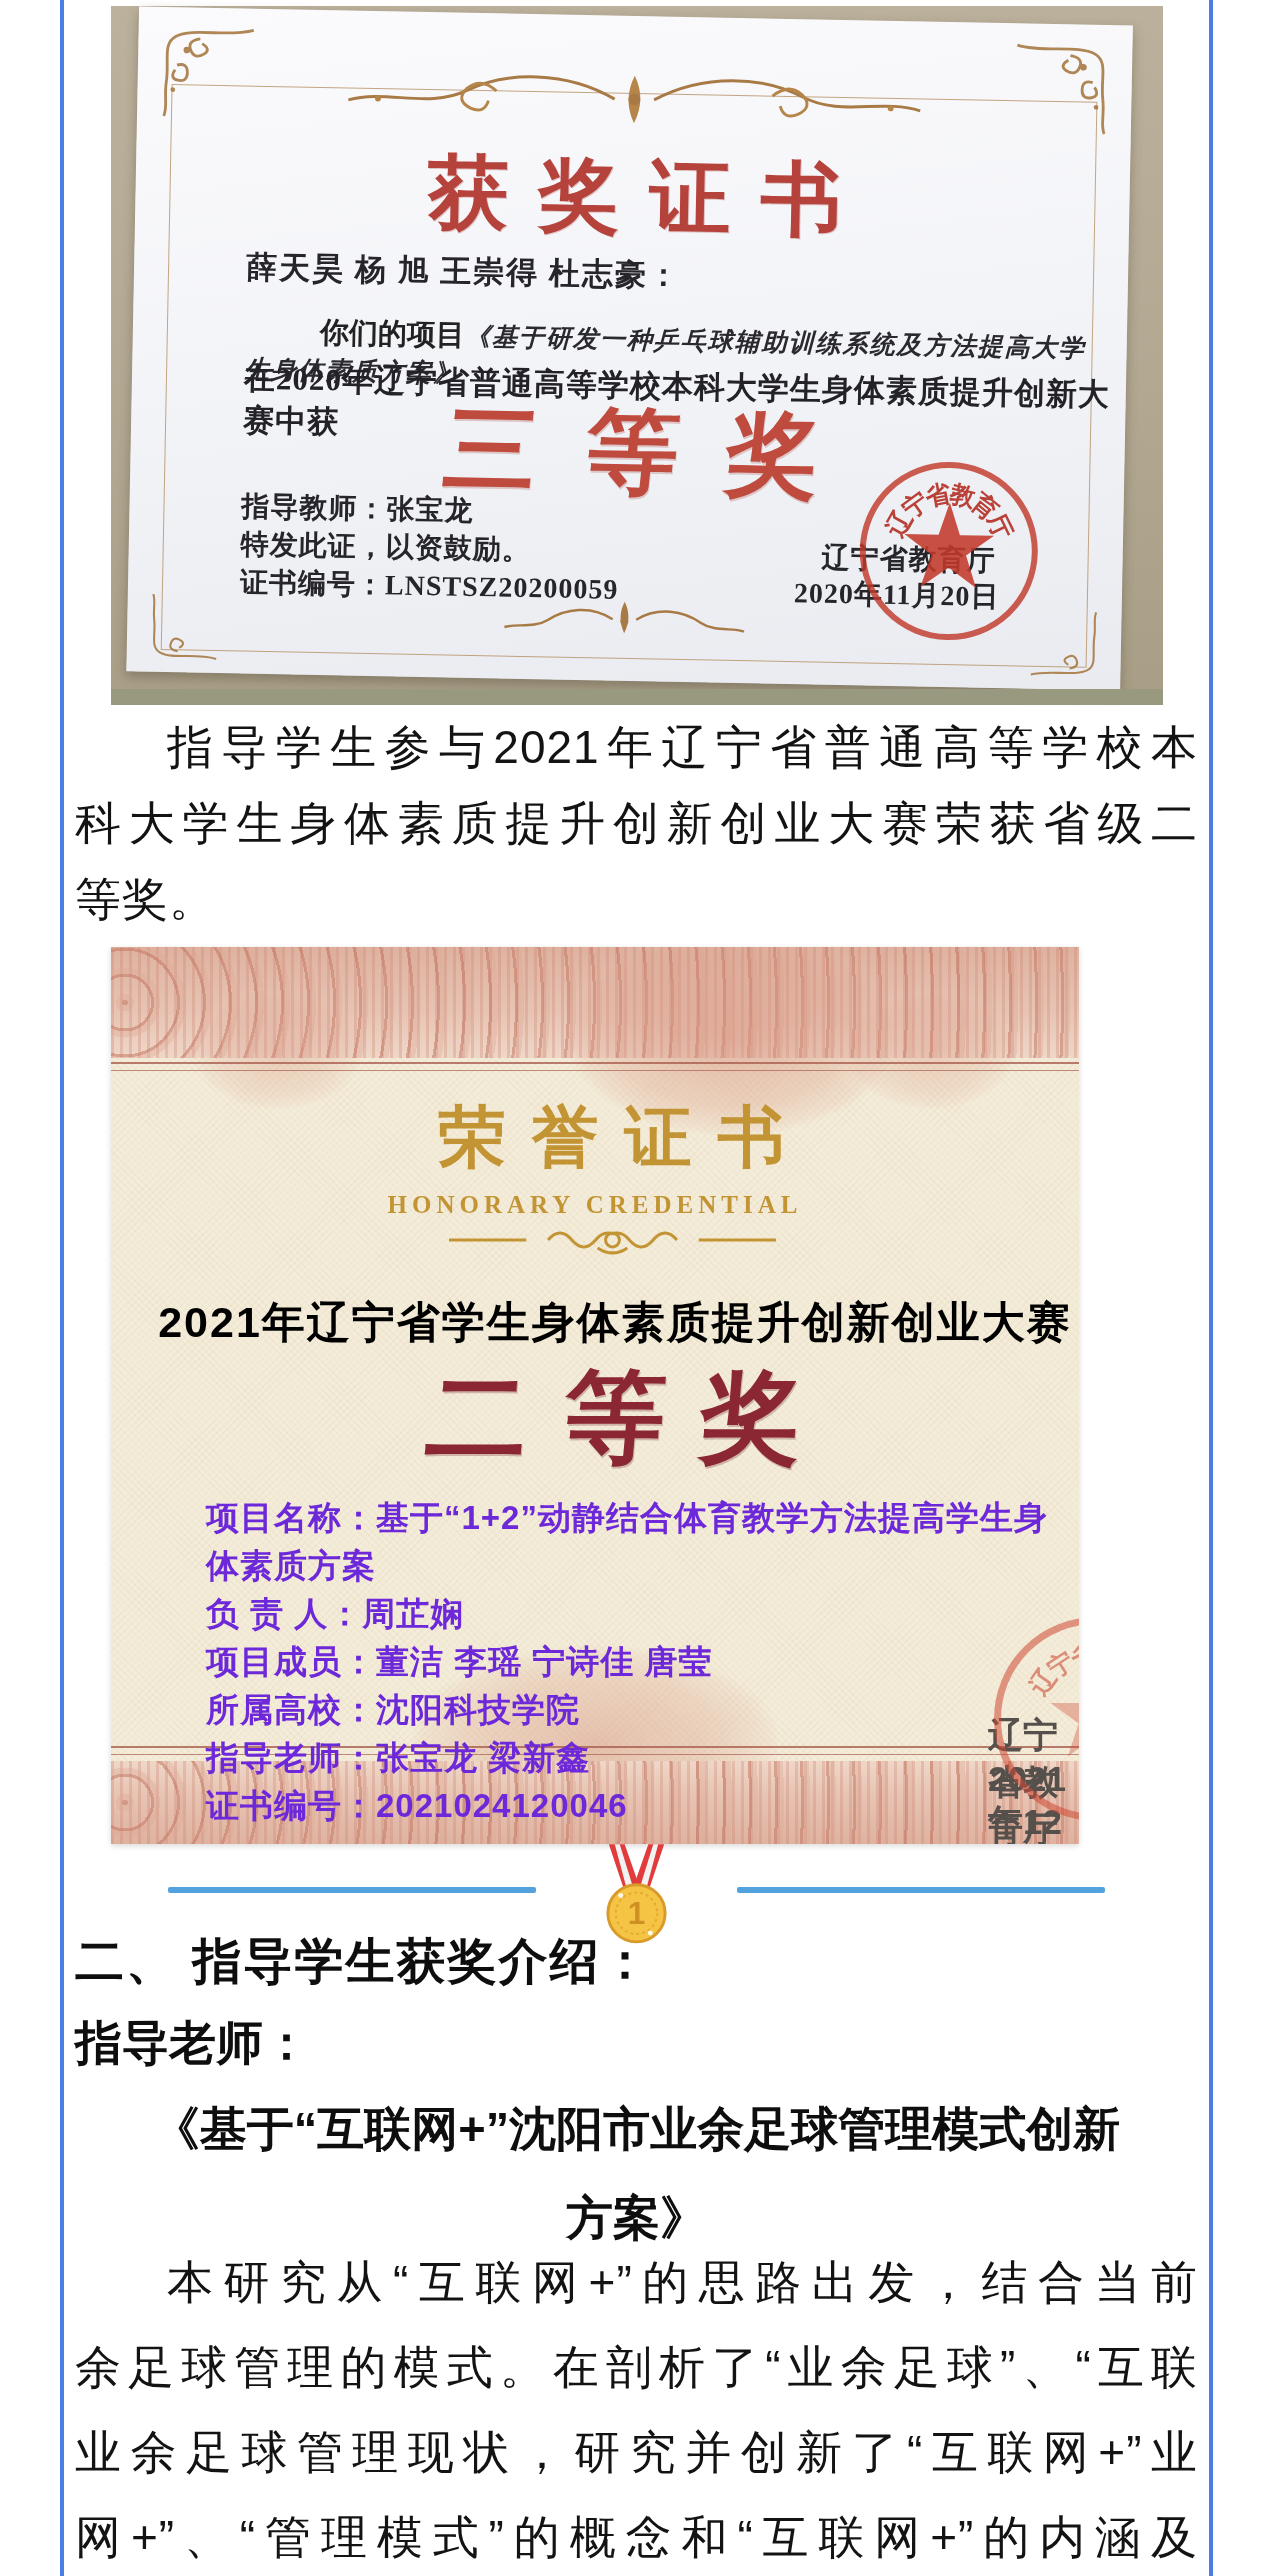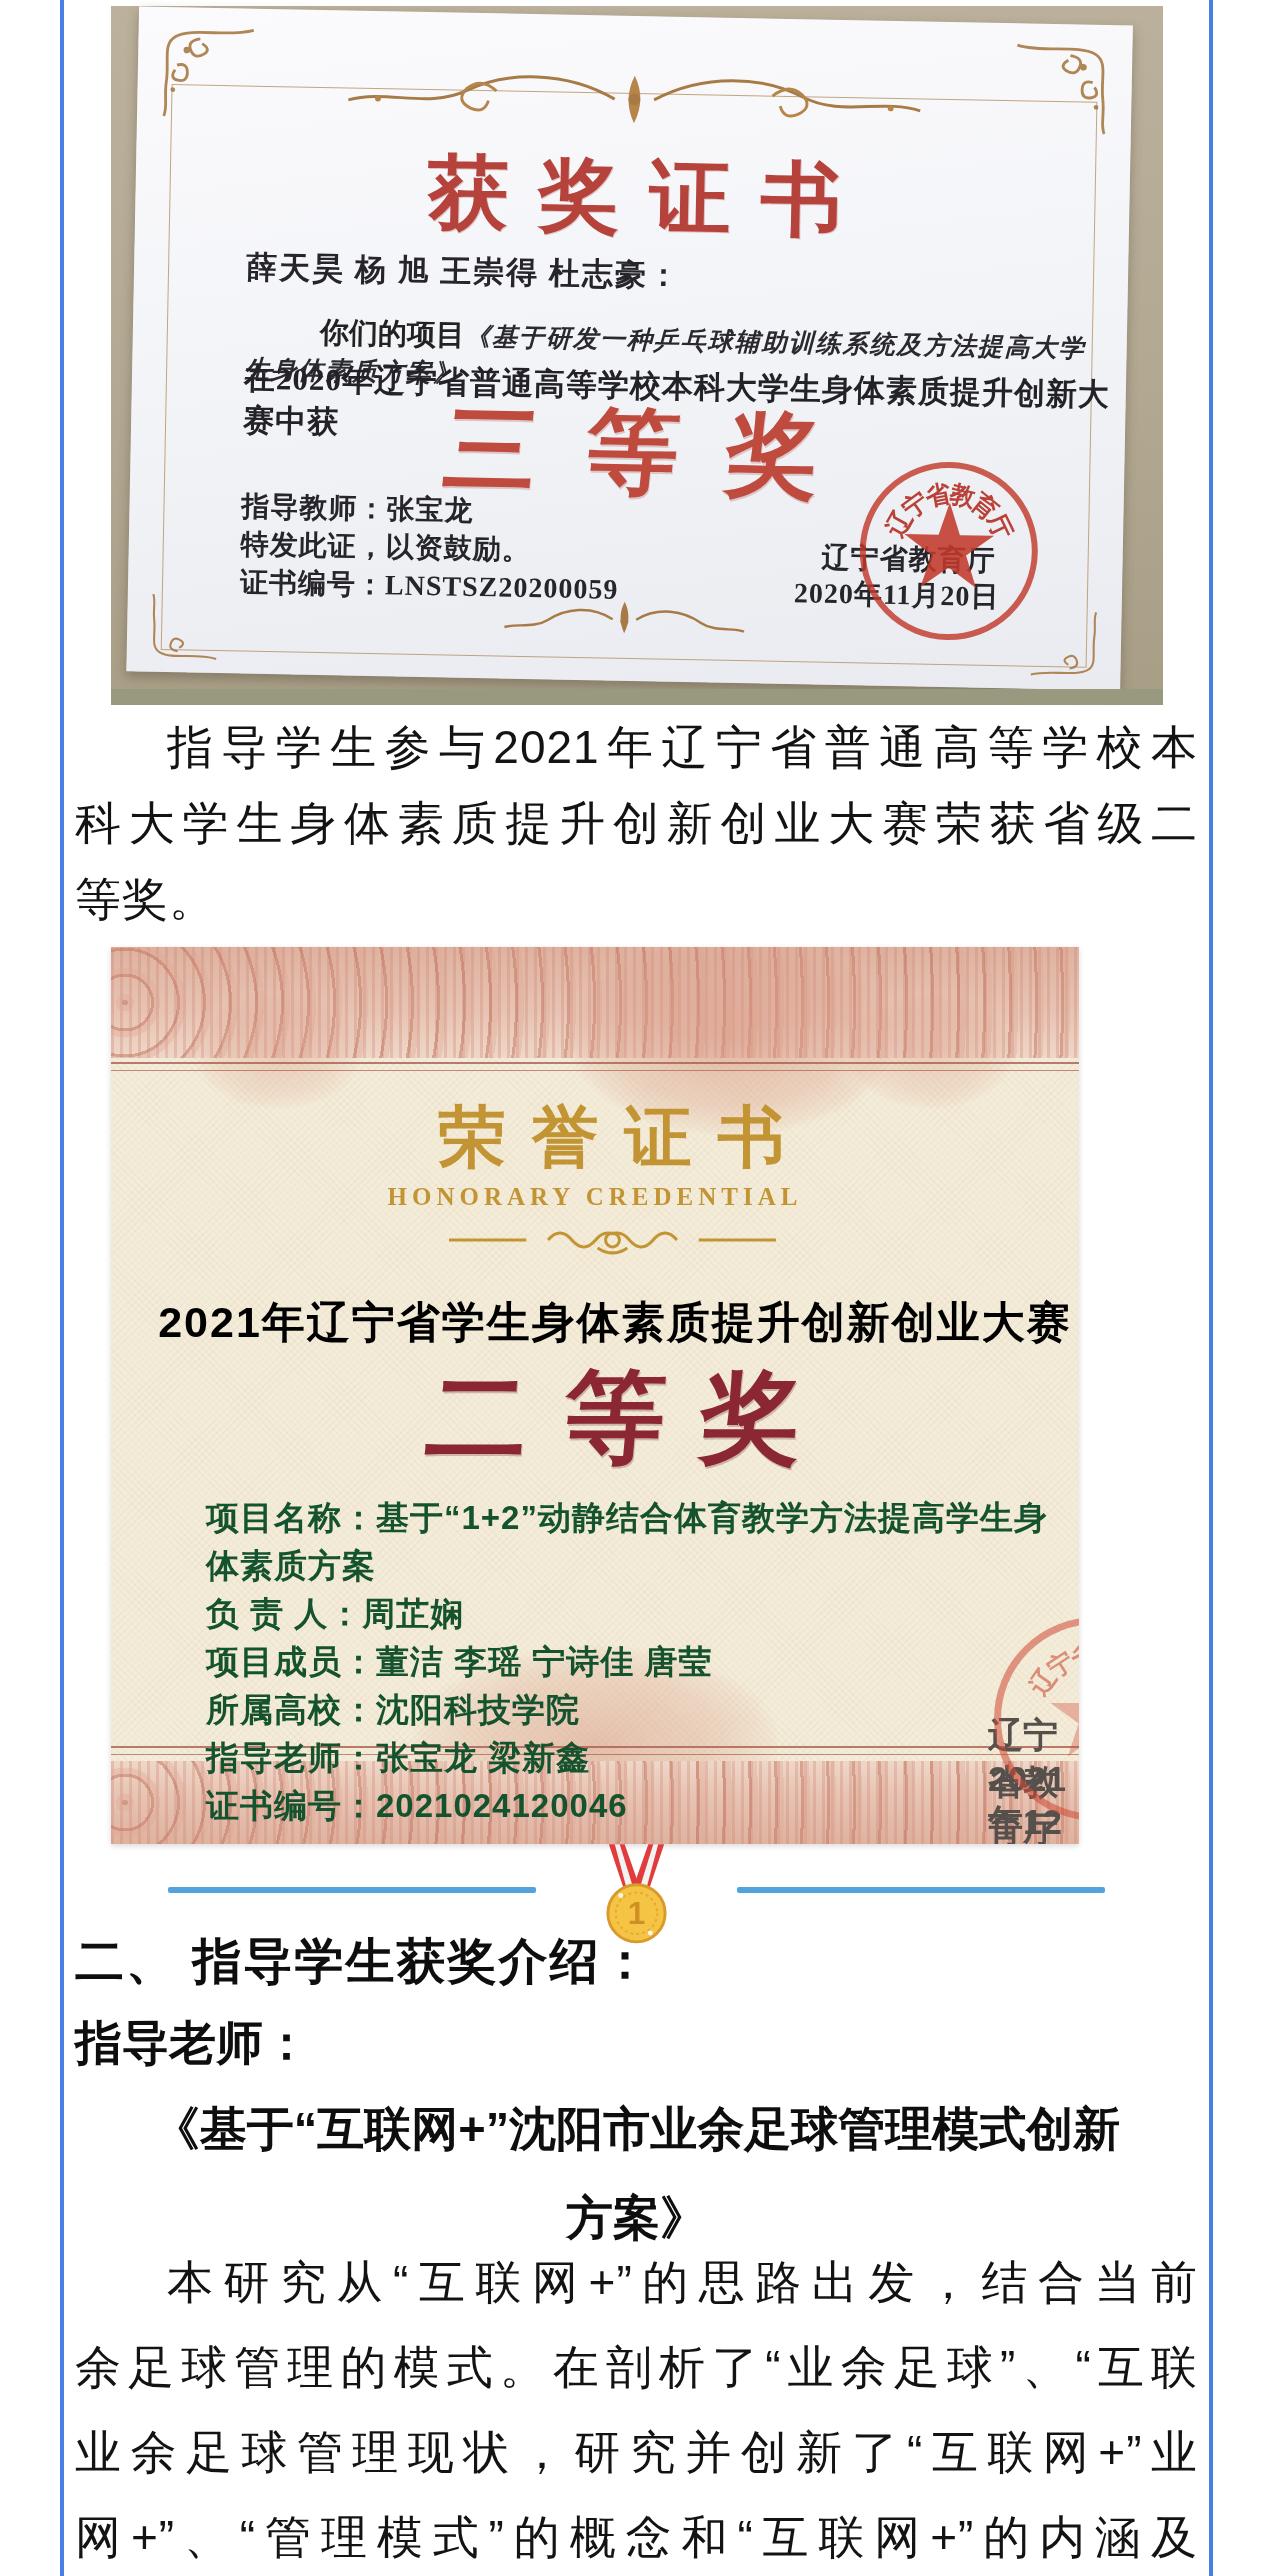--- a/index.html
+++ b/index.html
@@ -85,32 +85,32 @@
   .rule-bottom{bottom:89px}
   .rosette{position:absolute;border-radius:50%;
     background:radial-gradient(closest-side,rgba(216,150,130,.60),rgba(216,150,130,.30) 55%,rgba(216,150,130,.12) 72%,transparent 78%)}
   .ros-top{left:50%;top:-40px;width:426px;height:258px;transform:translateX(-18%)}
   .ros-top2{left:6%;top:30px;width:218px;height:149px;opacity:.6}
   .ros-top3{right:4%;top:30px;width:218px;height:149px;opacity:.6}
   .ros-bottom{left:50%;bottom:-30px;width:475px;height:258px;transform:translateX(-50%);opacity:.85}
   .c2-title{position:absolute;left:0;right:0;top:145px;text-align:center;
     font-family:"Liberation Serif",serif;font-weight:700;font-size:67px;color:#c29434;
     letter-spacing:26px;padding-left:59px}
-  .c2-sub{position:absolute;left:0;right:0;top:236px;text-align:center;
+  .c2-sub{position:absolute;left:0;right:0;top:244px;text-align:center;
     font-family:"Liberation Serif",serif;font-weight:700;font-size:25px;color:#c29434;
     letter-spacing:5px;}
   .c2-flourish{position:absolute;left:0;right:0;top:273px;text-align:center;padding-left:34px}
   .c2-comp{position:absolute;left:0;right:0;top:347px;text-align:center;font-weight:700;
     font-size:43px;color:#000000;letter-spacing:2px;padding-left:40px}
   .c2-award{position:absolute;left:0;right:0;top:404px;text-align:center;
     font-family:"Liberation Serif",serif;font-weight:700;font-size:101px;color:#8a2733;
     letter-spacing:36px;padding-left:75px;transform:skewX(-5deg);
     text-shadow:1px 2px 0 rgba(100,20,25,.25)}
   .c2-info{position:absolute;left:95px;top:547px;font-size:33px;line-height:48px;
-    font-weight:700;color:#14532d;letter-spacing:1px}
+    font-weight:700;color:#6d28d9;letter-spacing:1px}
   .c2-issuer{position:absolute;left:877px;top:765px;font-size:35px;font-weight:700;color:#55504c}
   .c2-date{position:absolute;left:877px;top:812px;font-size:35px;font-weight:700;color:#55504c}
   .cert2-seal{position:absolute;left:883px;top:670px;width:190px;height:190px;border-radius:50%;
     border:7px solid rgba(206,73,52,.55)}
   .cert2-seal .star{position:absolute;left:50%;top:50%;transform:translate(-50%,-54%);
     font-size:119px;color:rgba(206,73,52,.35);line-height:1}
   .cert2-seal .seal-char{color:rgba(200,65,45,.55)}
 
   
   .divider{position:absolute;left:0;top:1844px;width:100%;height:109px;

